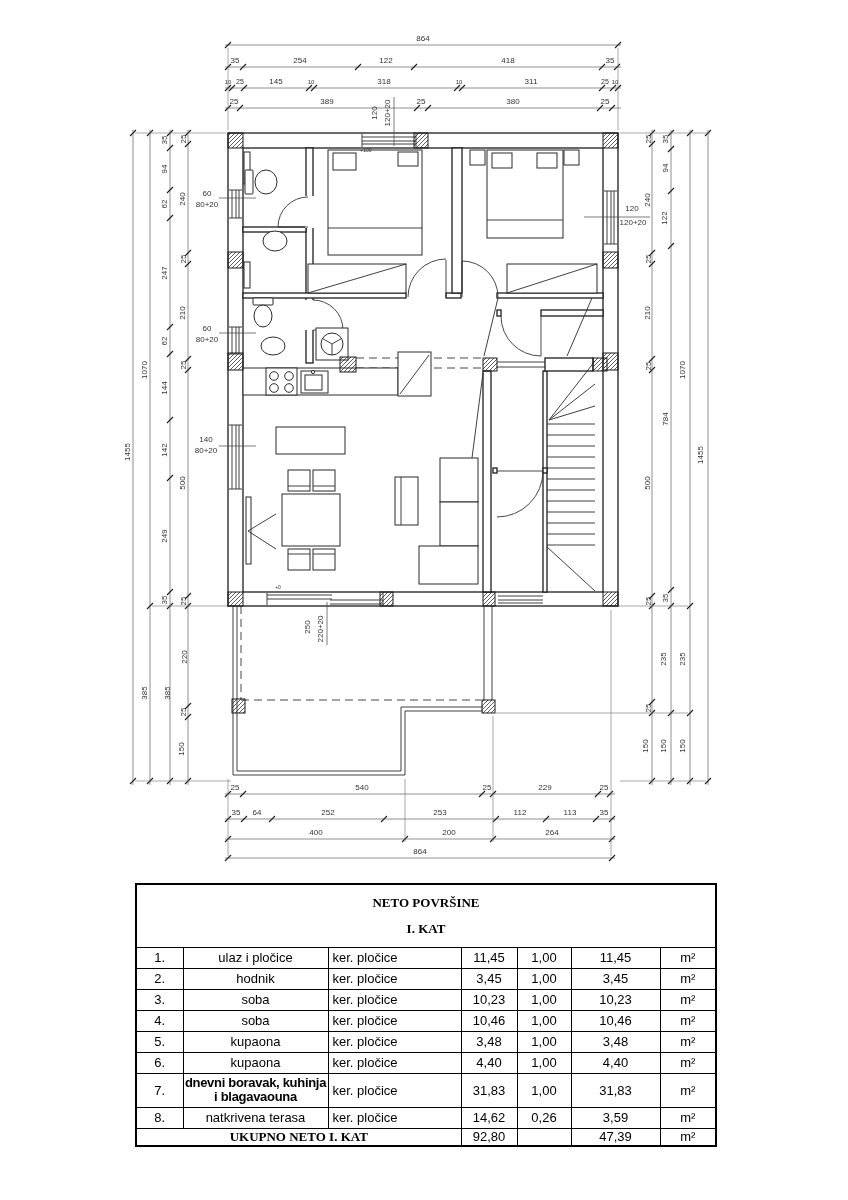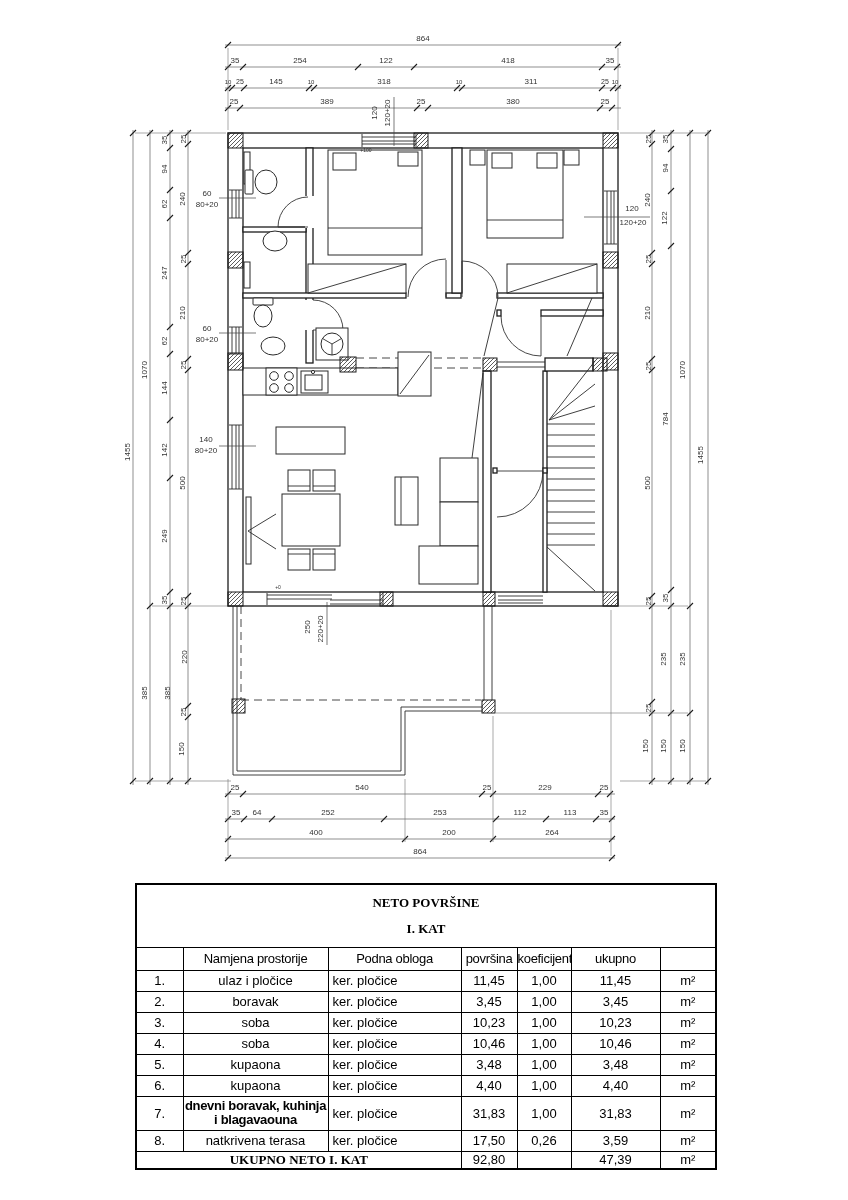--- a/index.html
+++ b/index.html
@@ -405,41 +405,32 @@
       <col style="width:89px">
       <col style="width:56px">
   </colgroup>
   <tbody>
       <tr style="height:63px">
     <td class="title-cell" colspan="7">
       <div class="tline">NETO POVRŠINE</div>
       <div class="tline">I. KAT</div>
     </td>
   </tr>
-  <tr style="height:23px">
-    <td class="colhead"></td>
-    <td class="colhead">Namjena prostorije</td>
-    <td class="colhead">Podna obloga</td>
-    <td class="colhead">površina</td>
-    <td class="colhead">koeficijent</td>
-    <td class="colhead">ukupno</td>
-    <td class="colhead"></td>
-  </tr>
   <tr style="height:21px">
     <td>1.</td>
     <td>ulaz i pločice</td>
     <td style="text-align:left;padding-left:4px">ker. pločice</td>
     <td>11,45</td>
     <td>1,00</td>
     <td>11,45</td>
     <td>m²</td>
   </tr>
   <tr style="height:21px">
     <td>2.</td>
-    <td>boravak</td>
+    <td>hodnik</td>
     <td style="text-align:left;padding-left:4px">ker. pločice</td>
     <td>3,45</td>
     <td>1,00</td>
     <td>3,45</td>
     <td>m²</td>
   </tr>
   <tr style="height:21px">
     <td>3.</td>
     <td>soba</td>
     <td style="text-align:left;padding-left:4px">ker. pločice</td>
@@ -481,21 +472,21 @@
     <td style="text-align:left;padding-left:4px">ker. pločice</td>
     <td>31,83</td>
     <td>1,00</td>
     <td>31,83</td>
     <td>m²</td>
   </tr>
   <tr style="height:21px">
     <td>8.</td>
     <td>natkrivena terasa</td>
     <td style="text-align:left;padding-left:4px">ker. pločice</td>
-    <td>17,50</td>
+    <td>14,62</td>
     <td>0,26</td>
     <td>3,59</td>
     <td>m²</td>
   </tr>
   <tr style="height:14px">
     <td class="footer-label" colspan="3">UKUPNO NETO I. KAT</td>
     <td class="footer-num">92,80</td>
     <td></td>
     <td class="footer-num">47,39</td>
     <td class="footer-num">m²</td>

